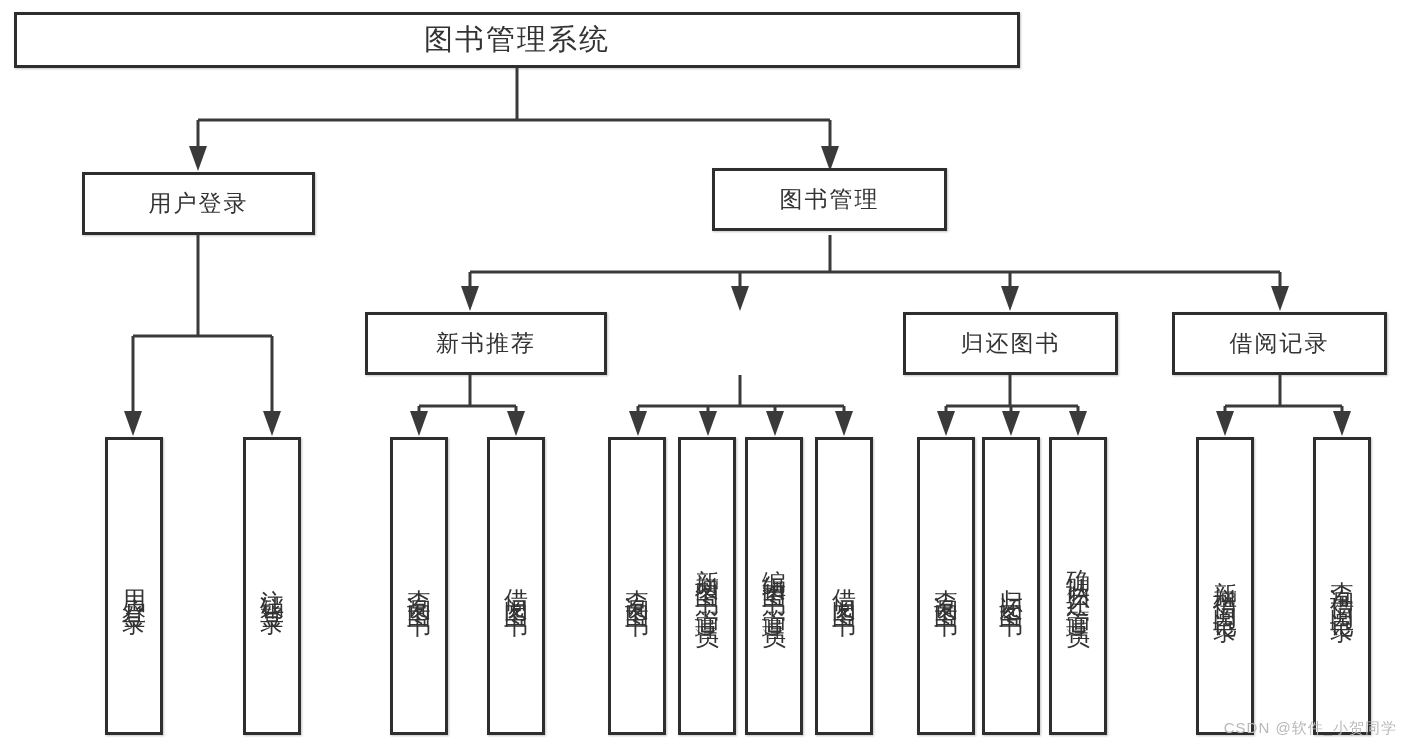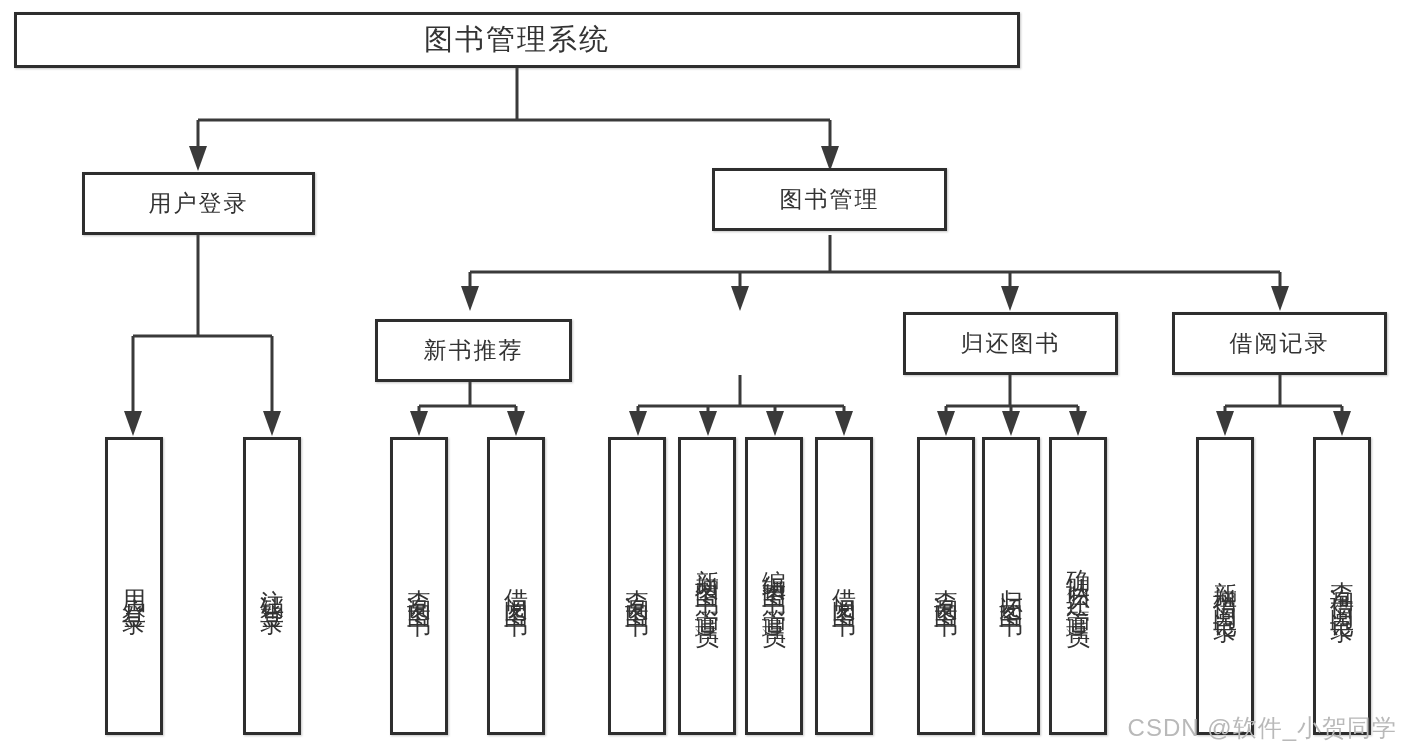--- a/index.html
+++ b/index.html
@@ -48,22 +48,22 @@
     writing-mode: vertical-rl;
     text-orientation: mixed;
     font-size: 24px;
     letter-spacing: 8px;
     line-height: 1;
     white-space: nowrap;
   }
   .watermark {
     position: absolute;
     right: 8px;
-    bottom: 3px;
-    font-size: 24px;
+    bottom: 9px;
+    font-size: 15px;
     letter-spacing: 1px;
     color: #b9b9b9;
     z-index: 3;
     white-space: nowrap;
     pointer-events: none;
   }
 </style>
 </head>
 <body>
 
@@ -106,21 +106,21 @@
     <span>图书管理系统</span>
   </div>
 
   <div class="node h-node" style="left:82px; top:172px; width:233px;">
     <span>用户登录</span>
   </div>
   <div class="node h-node" style="left:712px; top:168px; width:235px;">
     <span>图书管理</span>
   </div>
 
-  <div class="node h-node" style="left:375px; top:312px; width:197px;margin-top:7px;">
+  <div class="node h-node" style="left:365px; top:312px; width:242px;">
     <span>新书推荐</span>
   </div>
   <div class="node h-node" style="left:903px; top:312px; width:215px;">
     <span>归还图书</span>
   </div>
   <div class="node h-node" style="left:1172px; top:312px; width:215px;">
     <span>借阅记录</span>
   </div>
 
   <div class="node v-node" style="left:105px;">

